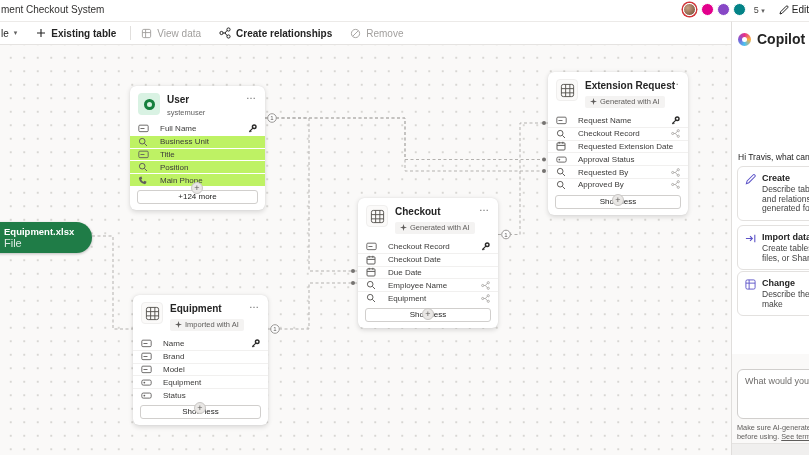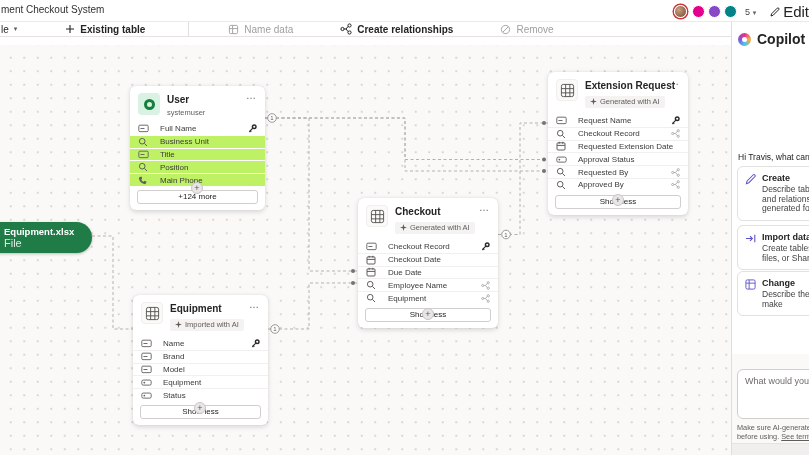--- a/index.html
+++ b/index.html
@@ -3,22 +3,22 @@
 <meta charset="utf-8">
 <style>
   * { margin:0; padding:0; box-sizing:border-box; }
   html,body { width:809px; height:455px; overflow:hidden; font-family:"Liberation Sans", sans-serif; background:#fff; position:relative; }
   .titlebar { position:absolute; left:0; top:0; width:809px; height:21px; background:#fff; z-index:30; }
   .app-title { position:absolute; left:1px; top:4px; font-size:10px; color:#323130; white-space:nowrap; }
   .presence { position:absolute; right:0; top:3px; display:flex; align-items:center; gap:4px; }
   .avatar { width:13px; height:13px; border-radius:50%; display:inline-block; margin-left:-1px; border:1px solid #fff; }
   .avatar.photo { background:radial-gradient(circle at 35% 35%, #c9a284, #6e4a33); box-shadow:0 0 0 1.5px #d13438; margin-right:2px; }
   .presence-count { font-size:9px; color:#484644; margin-left:4px; white-space:nowrap; }
-  .edit-btn { display:flex; align-items:center; gap:3px; font-size:15px; color:#242424; margin-left:10px; white-space:nowrap; }
-  .toolbar { position:absolute; left:0; top:21px; width:731px; height:16px; background:#fff; border-top:1px solid #eceae8; border-bottom:1px solid #e5e3e1; display:flex; align-items:center; z-index:25;gap:29px; }
+  .edit-btn { display:flex; align-items:center; gap:3px; font-size:10px; color:#242424; margin-left:10px; white-space:nowrap; }
+  .toolbar { position:absolute; left:0; top:21px; width:731px; height:24px; background:#fff; border-top:1px solid #eceae8; border-bottom:1px solid #e5e3e1; display:flex; align-items:center; z-index:25; }
   .tb-item { display:flex; align-items:center; gap:5px; font-size:10px; color:#242424; margin-right:10px; white-space:nowrap; cursor:pointer; }
   .tb-item.strong { font-weight:bold; }
   .tb-item.disabled { color:#a19f9d; }
   .tb-item.disabled svg { stroke:#a19f9d; }
   .tb-sep { width:1px; height:14px; background:#e1dfdd; margin:0 10px 0 4px; }
   .chev { font-size:7px; color:#616161; }
   .canvas { position:absolute; left:0; top:45px; width:731px; height:410px; background-color:#faf9f8;
     background-image:radial-gradient(circle, #d8d6d3 0.8px, transparent 1px); background-size:13.5px 13.5px; background-position:4px 6px; }
   .connsvg { position:absolute; left:0; top:0; width:731px; height:410px; }
   .conn { fill:none; stroke:#b3b1ae; stroke-width:1; stroke-dasharray:3 2.5; }
@@ -98,21 +98,21 @@
         <path d="M5 1v8M1 5h8" stroke="#242424" stroke-width="1.1"></path>
       </svg>
     <span>Existing table</span>
   </span>
   <span class="tb-sep"></span>
   <span class="tb-item disabled">
     <svg class="gl" width="11" height="11" viewBox="0 0 12 12" fill="none" stroke="#a19f9d">
         <rect x="1.5" y="1.5" width="9" height="9" rx="1.5"></rect>
         <path d="M1.5 5h9M5 1.5v9"></path>
       </svg>
-    <span>Name data</span>
+    <span>View data</span>
   </span>
   <span class="tb-item strong" style="margin-left:8px">
     <svg class="gl" width="12" height="12" viewBox="0 0 12 12" fill="none" stroke="#242424">
         <circle cx="2.5" cy="6" r="1.6"></circle>
         <circle cx="9.5" cy="2.5" r="1.6"></circle>
         <circle cx="9.5" cy="9.5" r="1.6"></circle>
         <path d="M4 6h2M6 6l2.2-2.7M6 6l2.2 2.7"></path>
       </svg>
     <span>Create relationships</span>
   </span>

